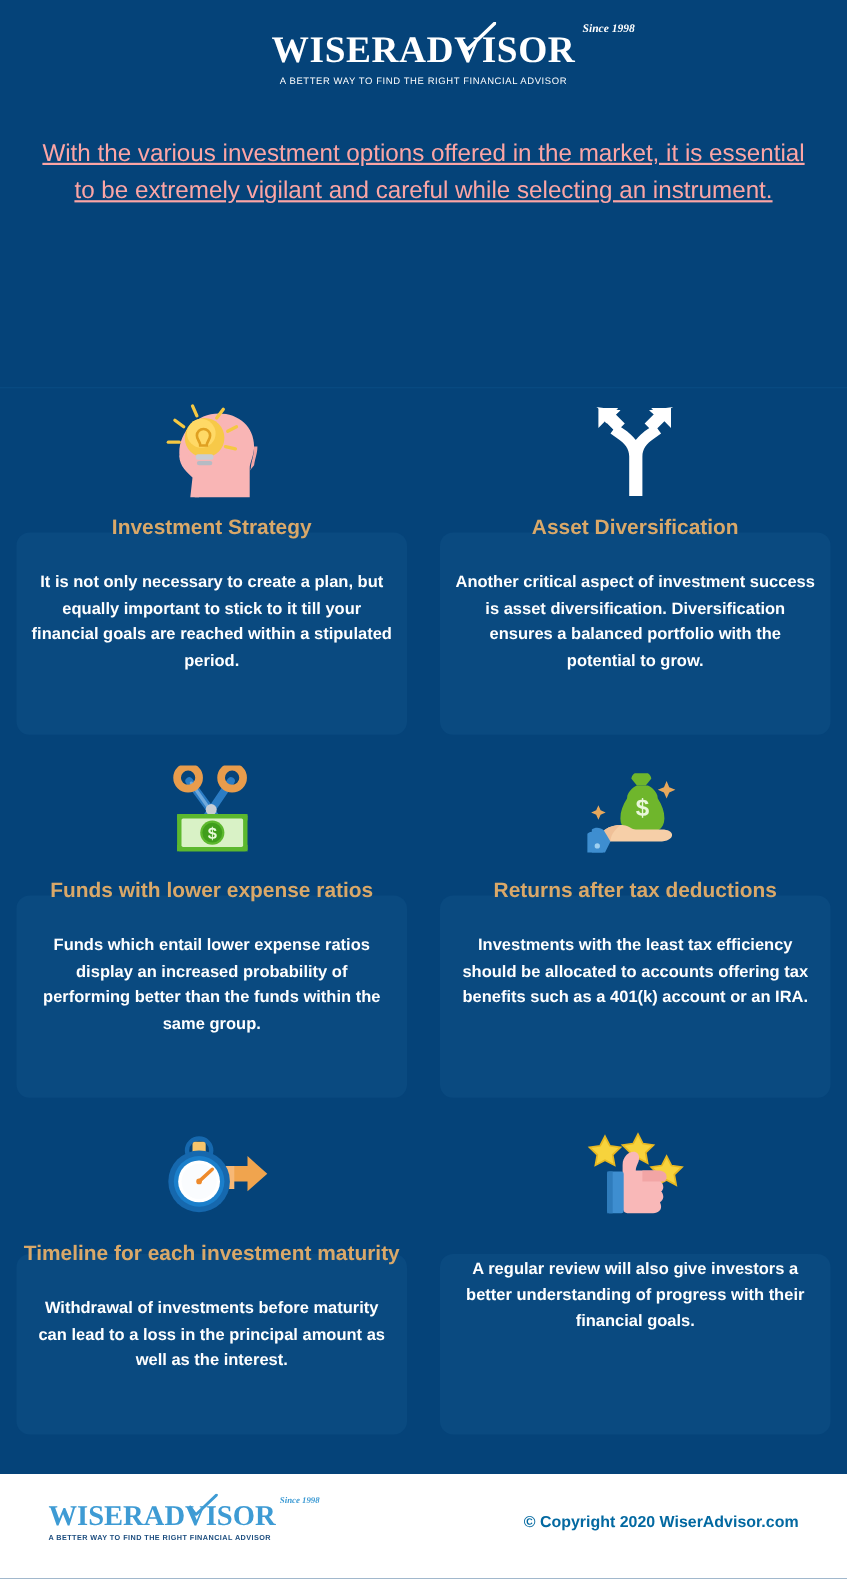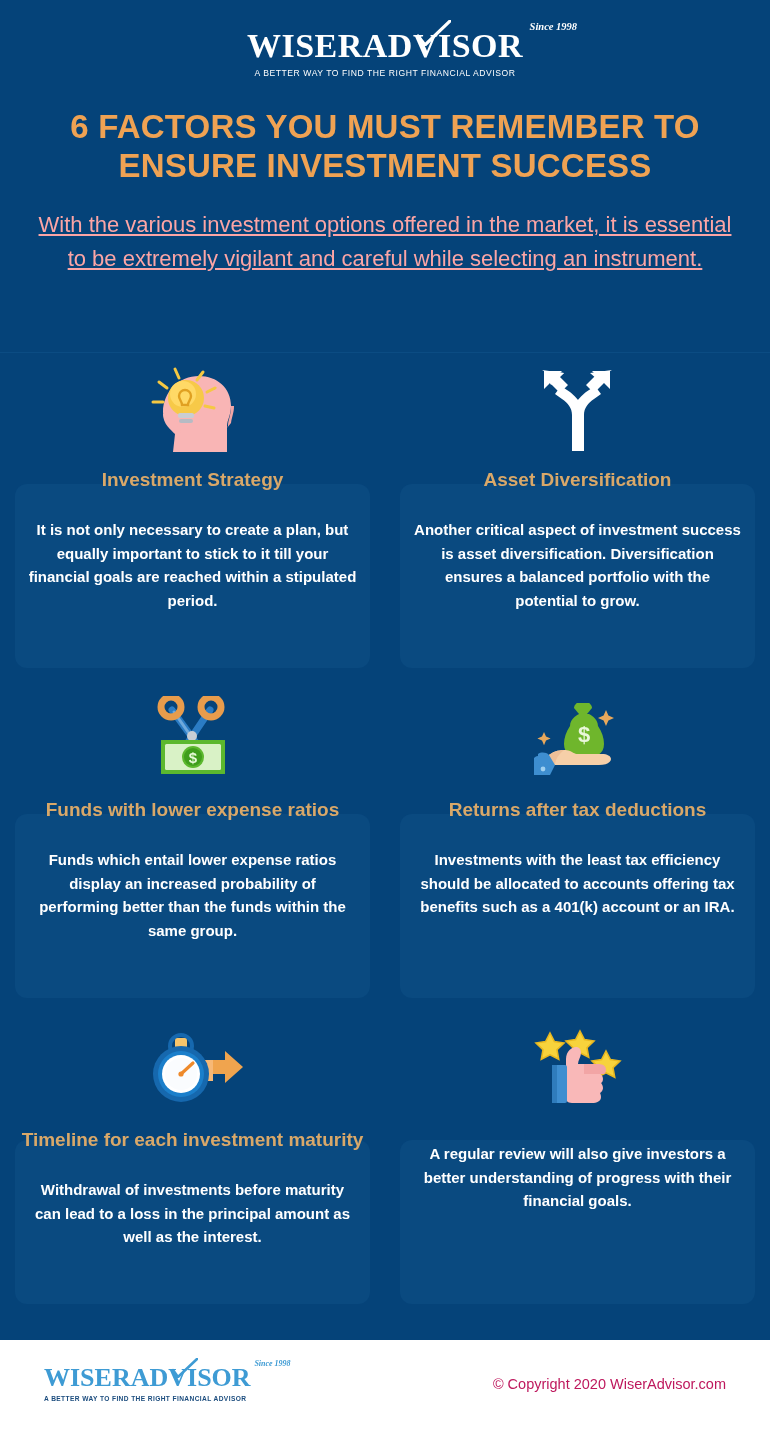--- a/index.html
+++ b/index.html
@@ -90,41 +90,40 @@
   .f-logo-swoosh { position:absolute; left:128px; top:-7px; width:26px; height:20px; }
   .f-logo-since {
     position:absolute; right:-40px; top:-6px;
     font-family:"Liberation Serif", serif; font-style:italic;
     font-size:8px; font-weight:700; color:#3E9BD4; white-space:nowrap;
   }
   .f-logo-tag {
     margin-top:4px; font-size:6.6px; letter-spacing:0.4px;
     color:#1B4C7E; white-space:nowrap; font-weight:700;
   }
-  .copyright { color:#be185d; font-size:14.5px; font-weight:400; white-space:nowrap; }
+  .copyright { color:#0369a1; font-size:14.5px; font-weight:700; white-space:nowrap; }
 </style>
 </head>
 <body>
 
 <div class="page">
 
   <div class="header">
     <div class="logo-block">
       <div class="logo-row">
         <span class="logo-word">WISERADVISOR</span>
         <svg class="logo-swoosh" viewBox="0 0 34 26">
           <path d="M1 16 L8 25 L33 1" stroke="#FFFFFF" stroke-width="3.2" fill="none" stroke-linecap="round"></path>
         </svg>
         <span class="logo-since">Since 1998</span>
       </div>
       <div class="logo-tag">A BETTER WAY TO FIND THE RIGHT FINANCIAL ADVISOR</div>
     </div>
   </div>
 
-  <div class="title">6 FACTORS YOU MUST REMEMBER TO ENSURE INVESTMENT SUCCESS</div>
   <div class="subtitle">With the various investment options offered in the market, it is essential to be extremely vigilant and careful while selecting an instrument.</div>
 
   <div class="divider"></div>
 
   <div class="grid">
 
     <div class="cell">
       <div class="card-panel"></div>
       <div class="icon-wrap">
         <svg width="96" height="88" viewBox="0 0 96 88">

